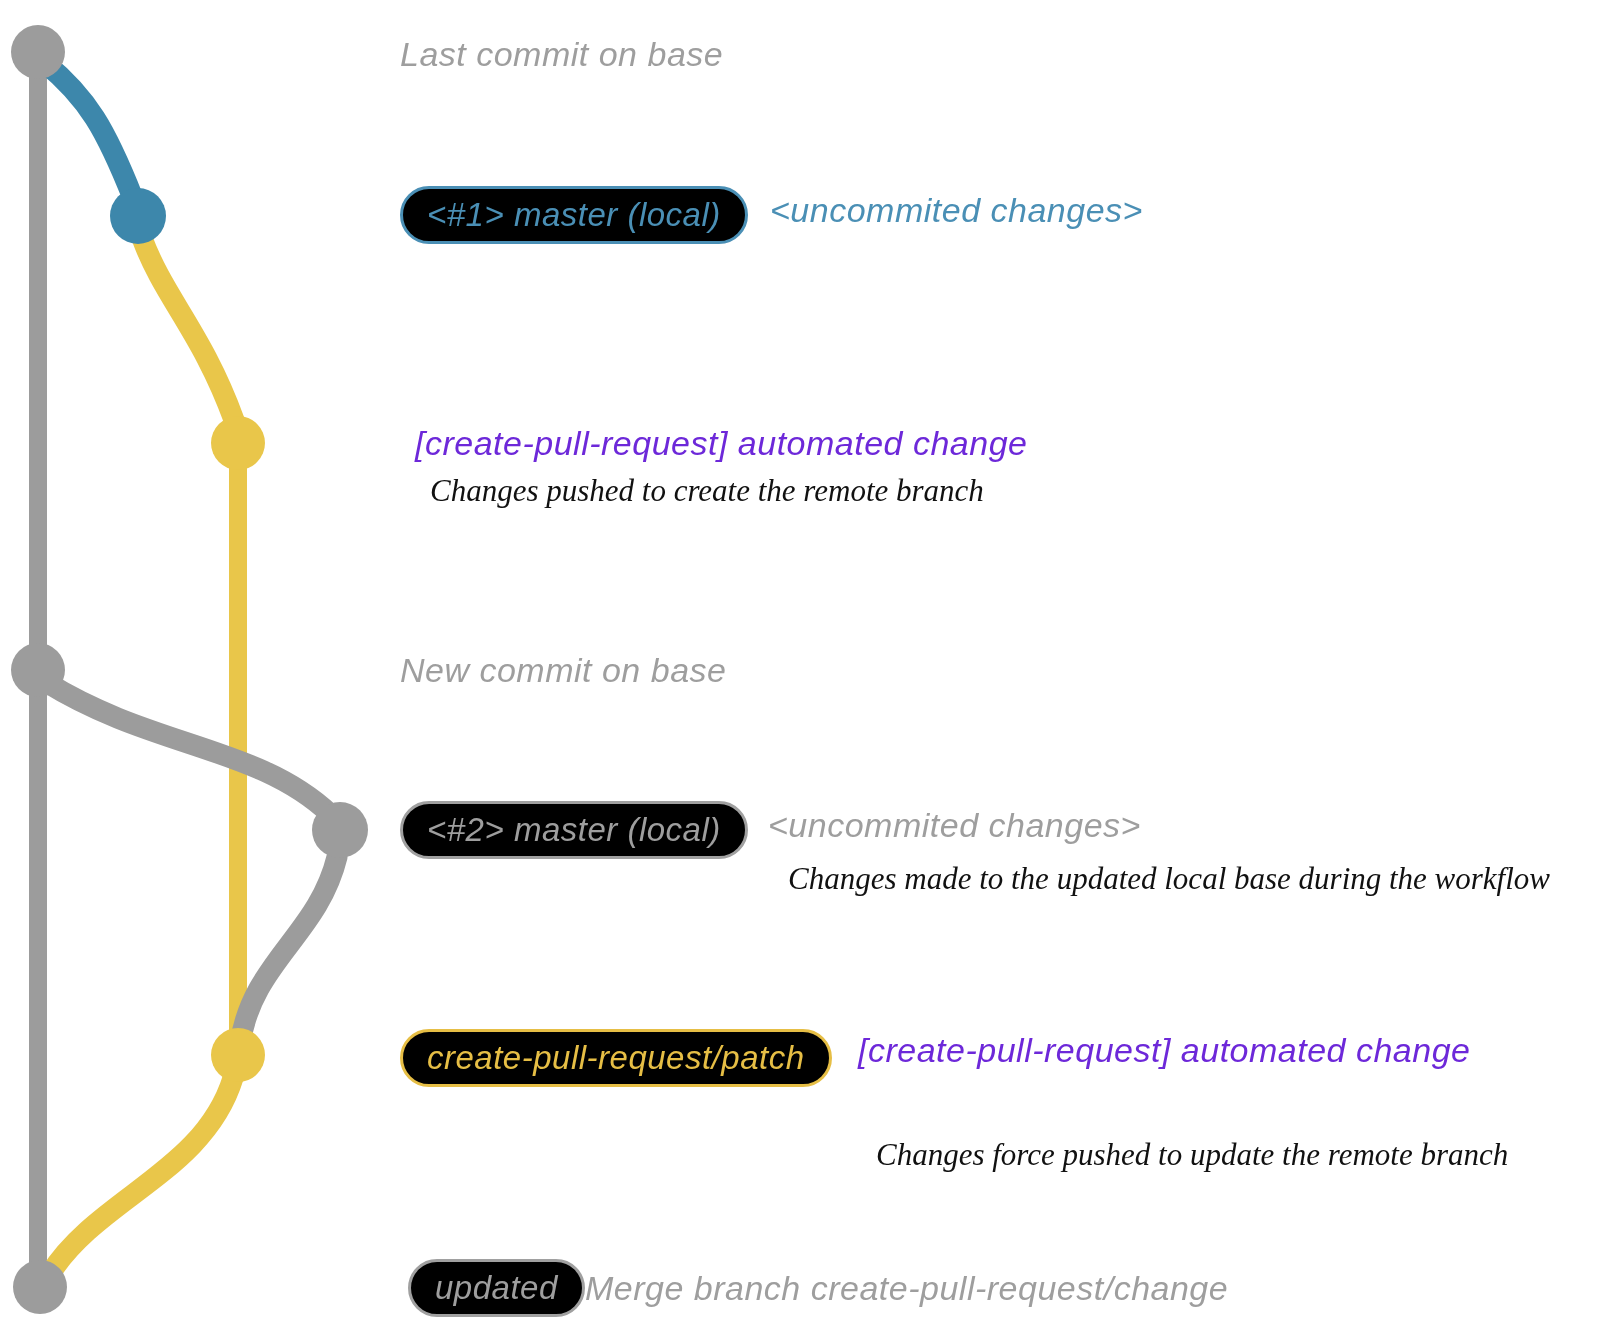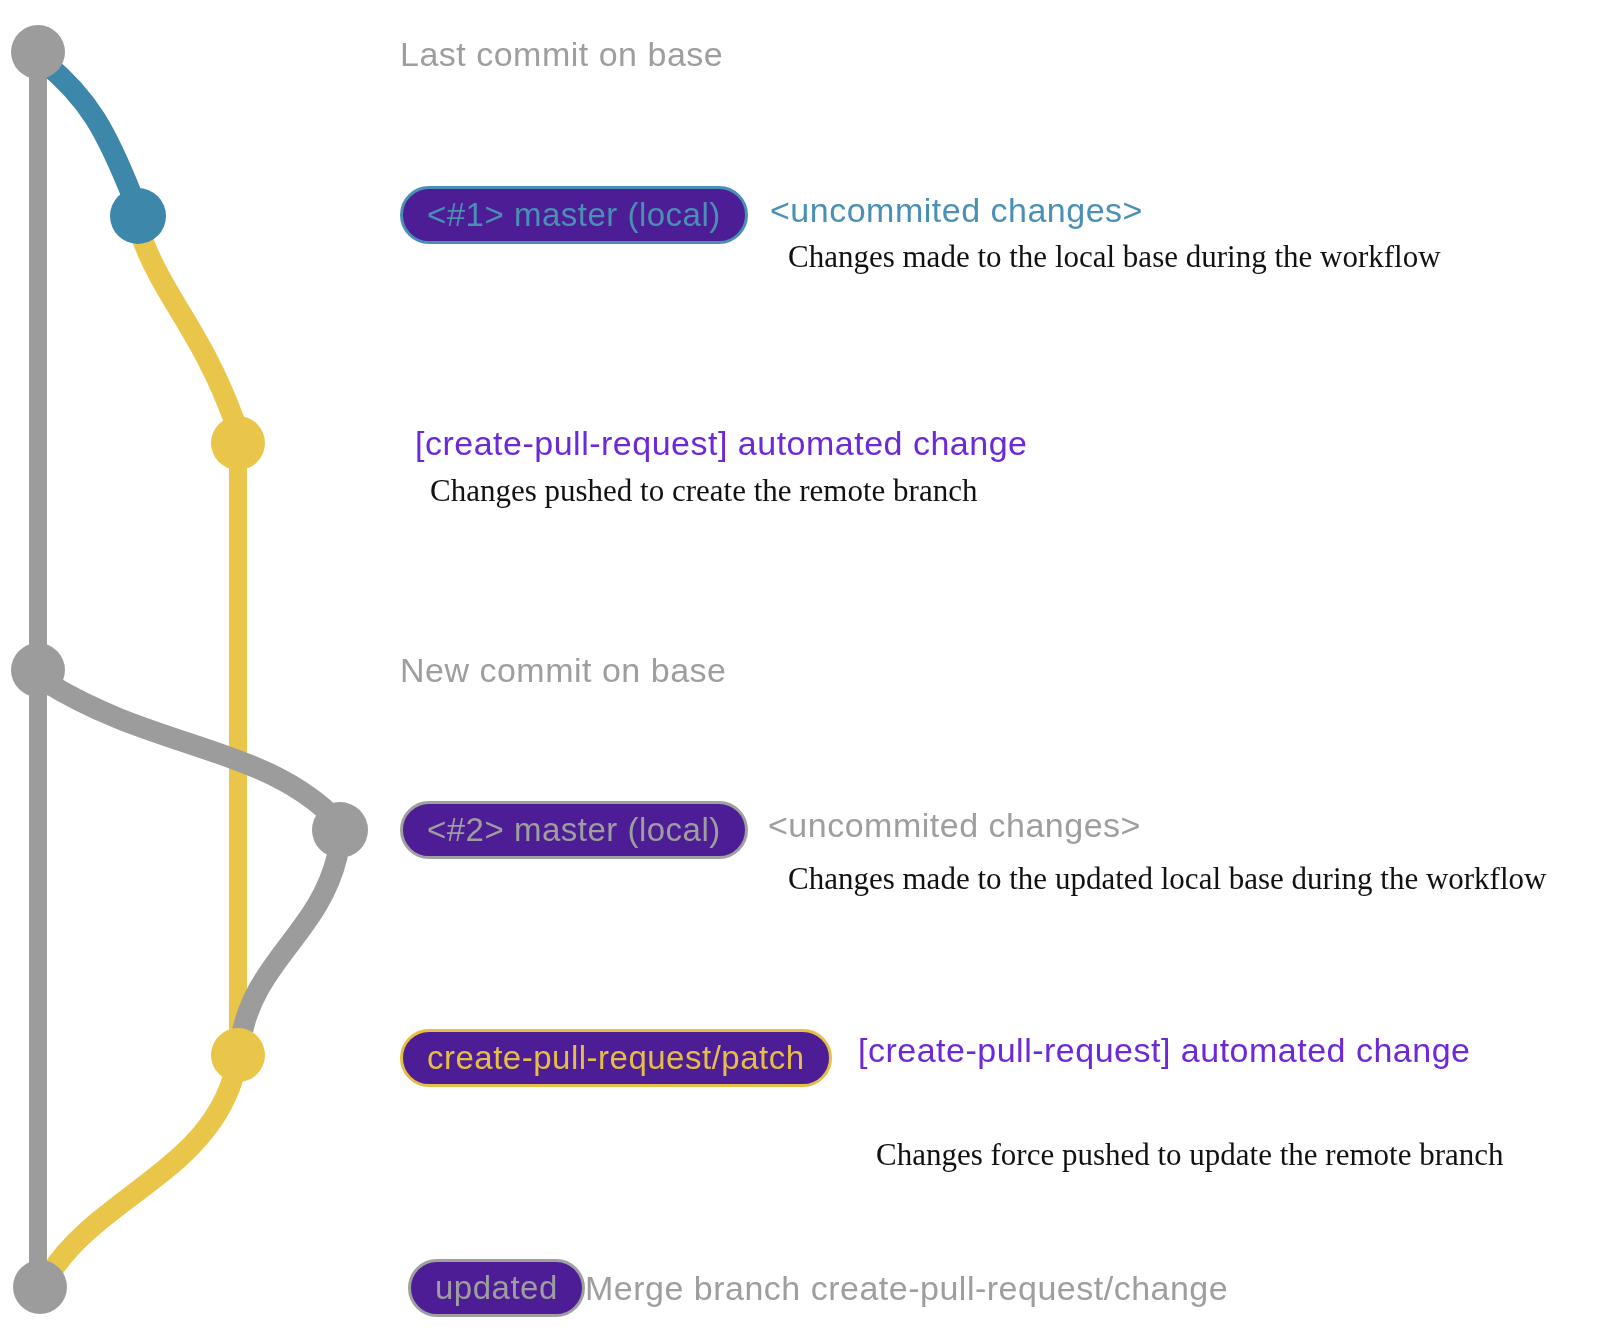--- a/index.html
+++ b/index.html
@@ -3,20 +3,21 @@
 <meta charset="utf-8">
 <style>
   html, body { margin: 0; padding: 0; background: #ffffff; }
   .canvas {
     position: relative;
     width: 1618px;
     height: 1344px;
     background: #ffffff;
     overflow: hidden;
     font-family: "Liberation Sans", sans-serif;
+    font-style: italic;
   }
   .graph-svg { position: absolute; left: 0; top: 0; }
 
   .abs { position: absolute; transform: translateY(-50%); white-space: nowrap; }
 
   .sans-label { font-size: 34px; font-weight: 400; letter-spacing: 0.5px; }
   .gray-t   { color: #9e9e9e; }
   .blue-t   { color: #4a8fb5; }
   .yellow-t { color: #6d28d9; }
 
@@ -30,21 +31,21 @@
     display: inline-flex;
     align-items: center;
     justify-content: center;
     height: 58px;
     padding: 0 24px;
     border-radius: 29px;
     border: 3px solid;
     box-sizing: border-box;
     font-size: 33px;
     letter-spacing: 0.5px;
-    background: #4c1d95;
+    background: #000000;
   }
   .pill.blue   { border-color: #4a8fb5; color: #4a8fb5; }
   .pill.gray   { border-color: #a0a0a0; color: #9e9e9e; }
   .pill.yellow { border-color: #e6be45; color: #e6be45; }
 </style>
 </head>
 <body>
 
 <div class="canvas">
 
@@ -70,21 +71,20 @@
     <circle cx="138" cy="216" r="28" fill="#3d87ab"></circle>
     <circle cx="238" cy="443" r="27" fill="#e9c64a"></circle>
     <circle cx="340" cy="830" r="28" fill="#9c9c9c"></circle>
     <circle cx="238" cy="1055" r="27" fill="#e9c64a"></circle>
   </svg>
 
   <div class="abs sans-label gray-t" style="left:400px; top:54px;">Last commit on base</div>
 
   <div class="abs pill blue" style="left:400px; top:215px;">&lt;#1&gt; master (local)</div>
   <div class="abs sans-label blue-t" style="left:770px; top:210px;">&lt;uncommited changes&gt;</div>
-  <div class="abs serif-desc" style="left:788px; top:257px;">Changes made to the local base during the workflow</div>
 
   <div class="abs sans-label yellow-t" style="left:415px; top:443px;">[create-pull-request] automated change</div>
   <div class="abs sans-label gray-t" style="left:400px; top:670px;">New commit on base</div>
 
   <div class="abs serif-desc" style="left:430px; top:491px;">Changes pushed to create the remote branch</div>
 
   <div class="abs pill gray" style="left:400px; top:830px;">&lt;#2&gt; master (local)</div>
   <div class="abs sans-label gray-t" style="left:768px; top:825px;">&lt;uncommited changes&gt;</div>
   <div class="abs pill yellow" style="left:400px; top:1058px;">create-pull-request/patch</div>
 

